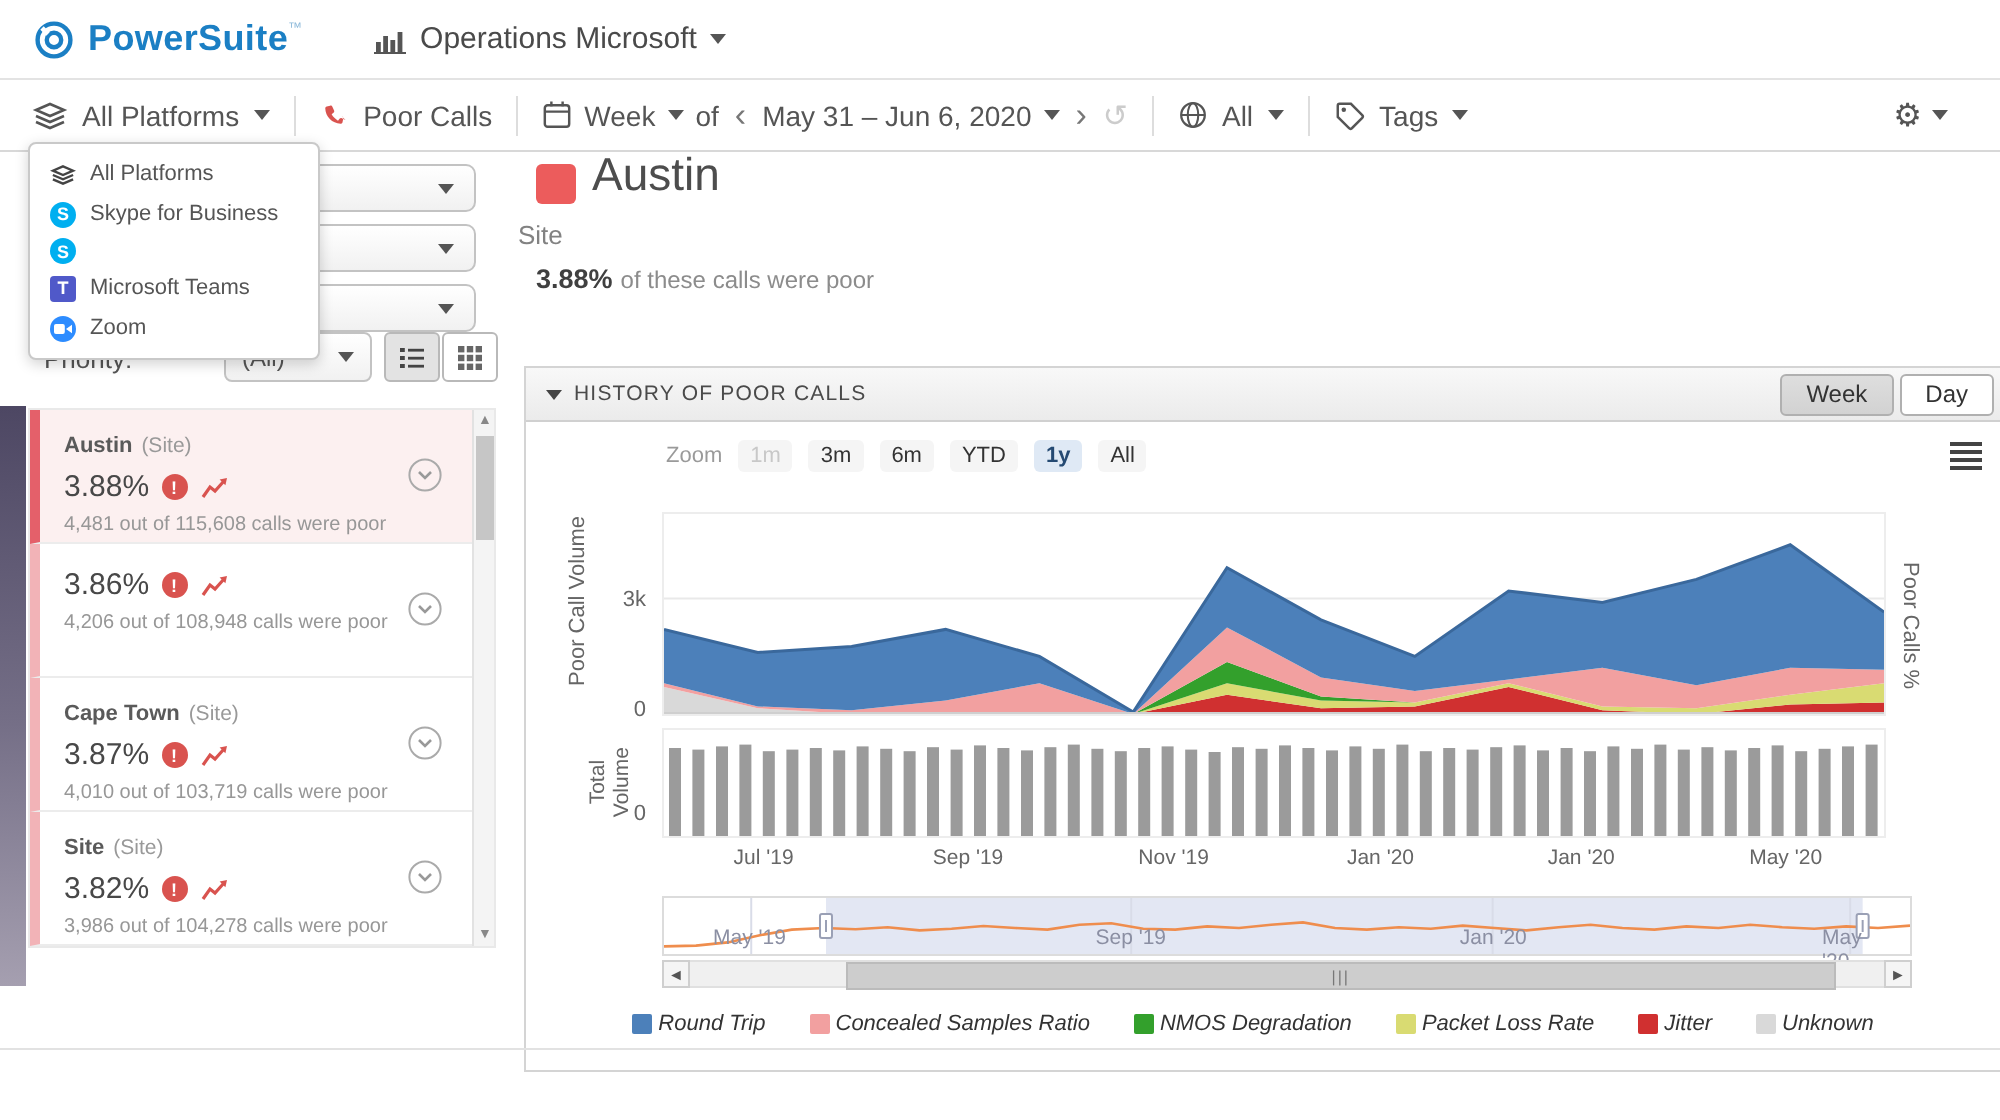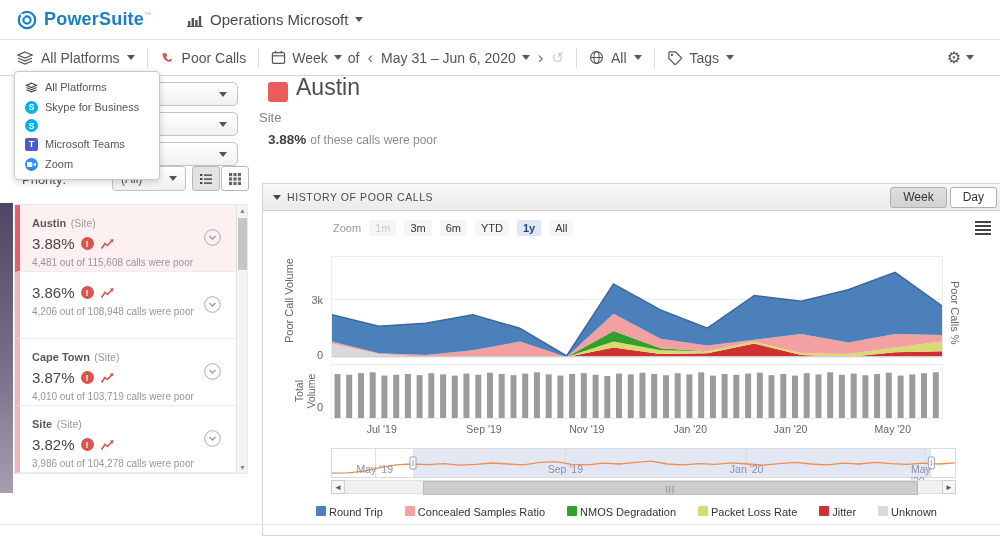--- a/index.html
+++ b/index.html
@@ -97,21 +97,21 @@
   .nav-labels span { position:absolute; transform:translateX(-50%); }
 
   .scroll-row { position:absolute; left:68px; top:269px; width:625px; height:14px; }
   .sr-arrow { position:absolute; top:0; width:14px; height:14px; border:1px solid #cfcfcf; background:#f5f5f5; font-size:8px; color:#555; text-align:center; line-height:13px; cursor:pointer; }
   .sr-left{ left:0; } .sr-right{ right:0; }
   .sr-track { position:absolute; left:14px; right:14px; top:0; height:14px; background:#f0f0f0; border-top:1px solid #e0e0e0; border-bottom:1px solid #e0e0e0; }
   .sr-thumb { position:absolute; left:13%; width:83%; top:0; height:14px; background:#cdcdcd; border:1px solid #bbb; cursor:pointer; }
   .sr-grip { position:absolute; left:50%; top:2px; transform:translateX(-50%); font-size:8px; color:#777; letter-spacing:1px; }
 
   .legend { position:absolute; left:0; top:295px; width:727px; display:flex; justify-content:center; gap:22px; font-size:11px; color:#333; }
-  .lg-item { display:flex; gap:3px; cursor:pointer; }
+  .lg-item { display:flex; align-items:center; gap:3px; cursor:pointer;font-style:italic; }
   .lg-sw { width:10px; height:10px; border-radius:1px; display:inline-block; }
 
   .bottom-divider { position:absolute; left:0; top:524px; width:1000px; height:1px; background:#e2e2e2; }
 </style>
 </head>
 <body>
 
 <div id="app">
 
   <div class="topbar">

